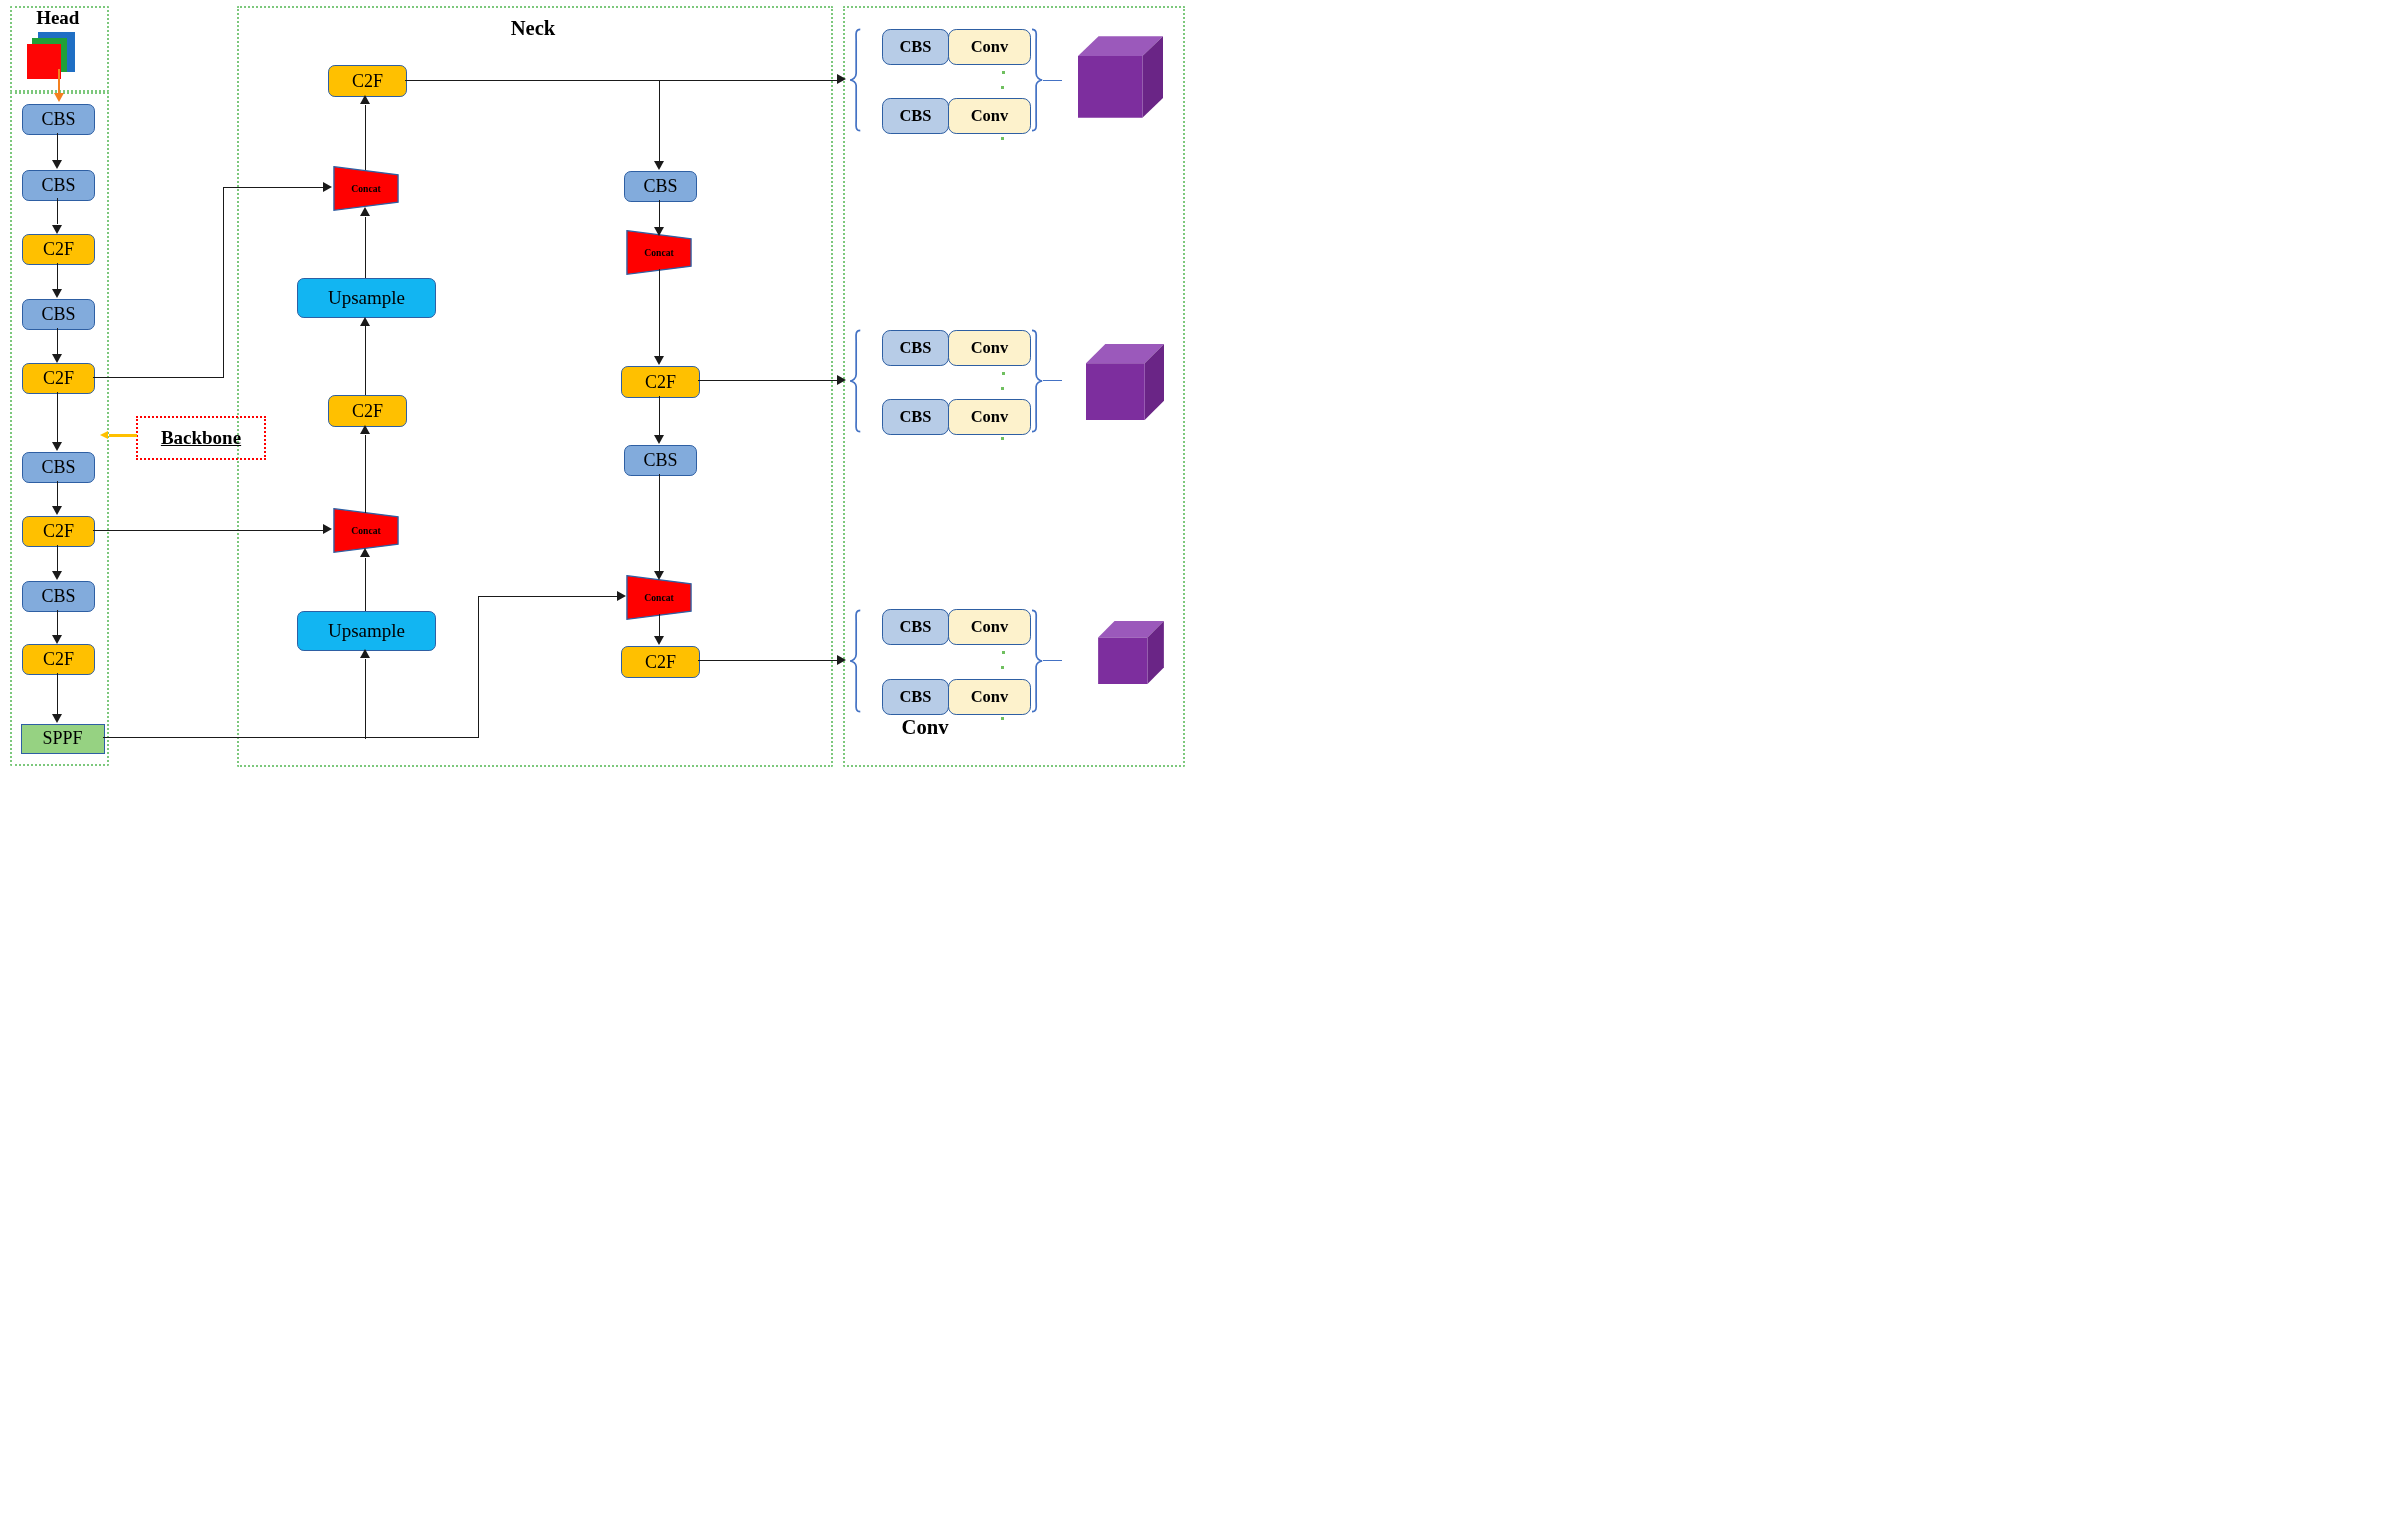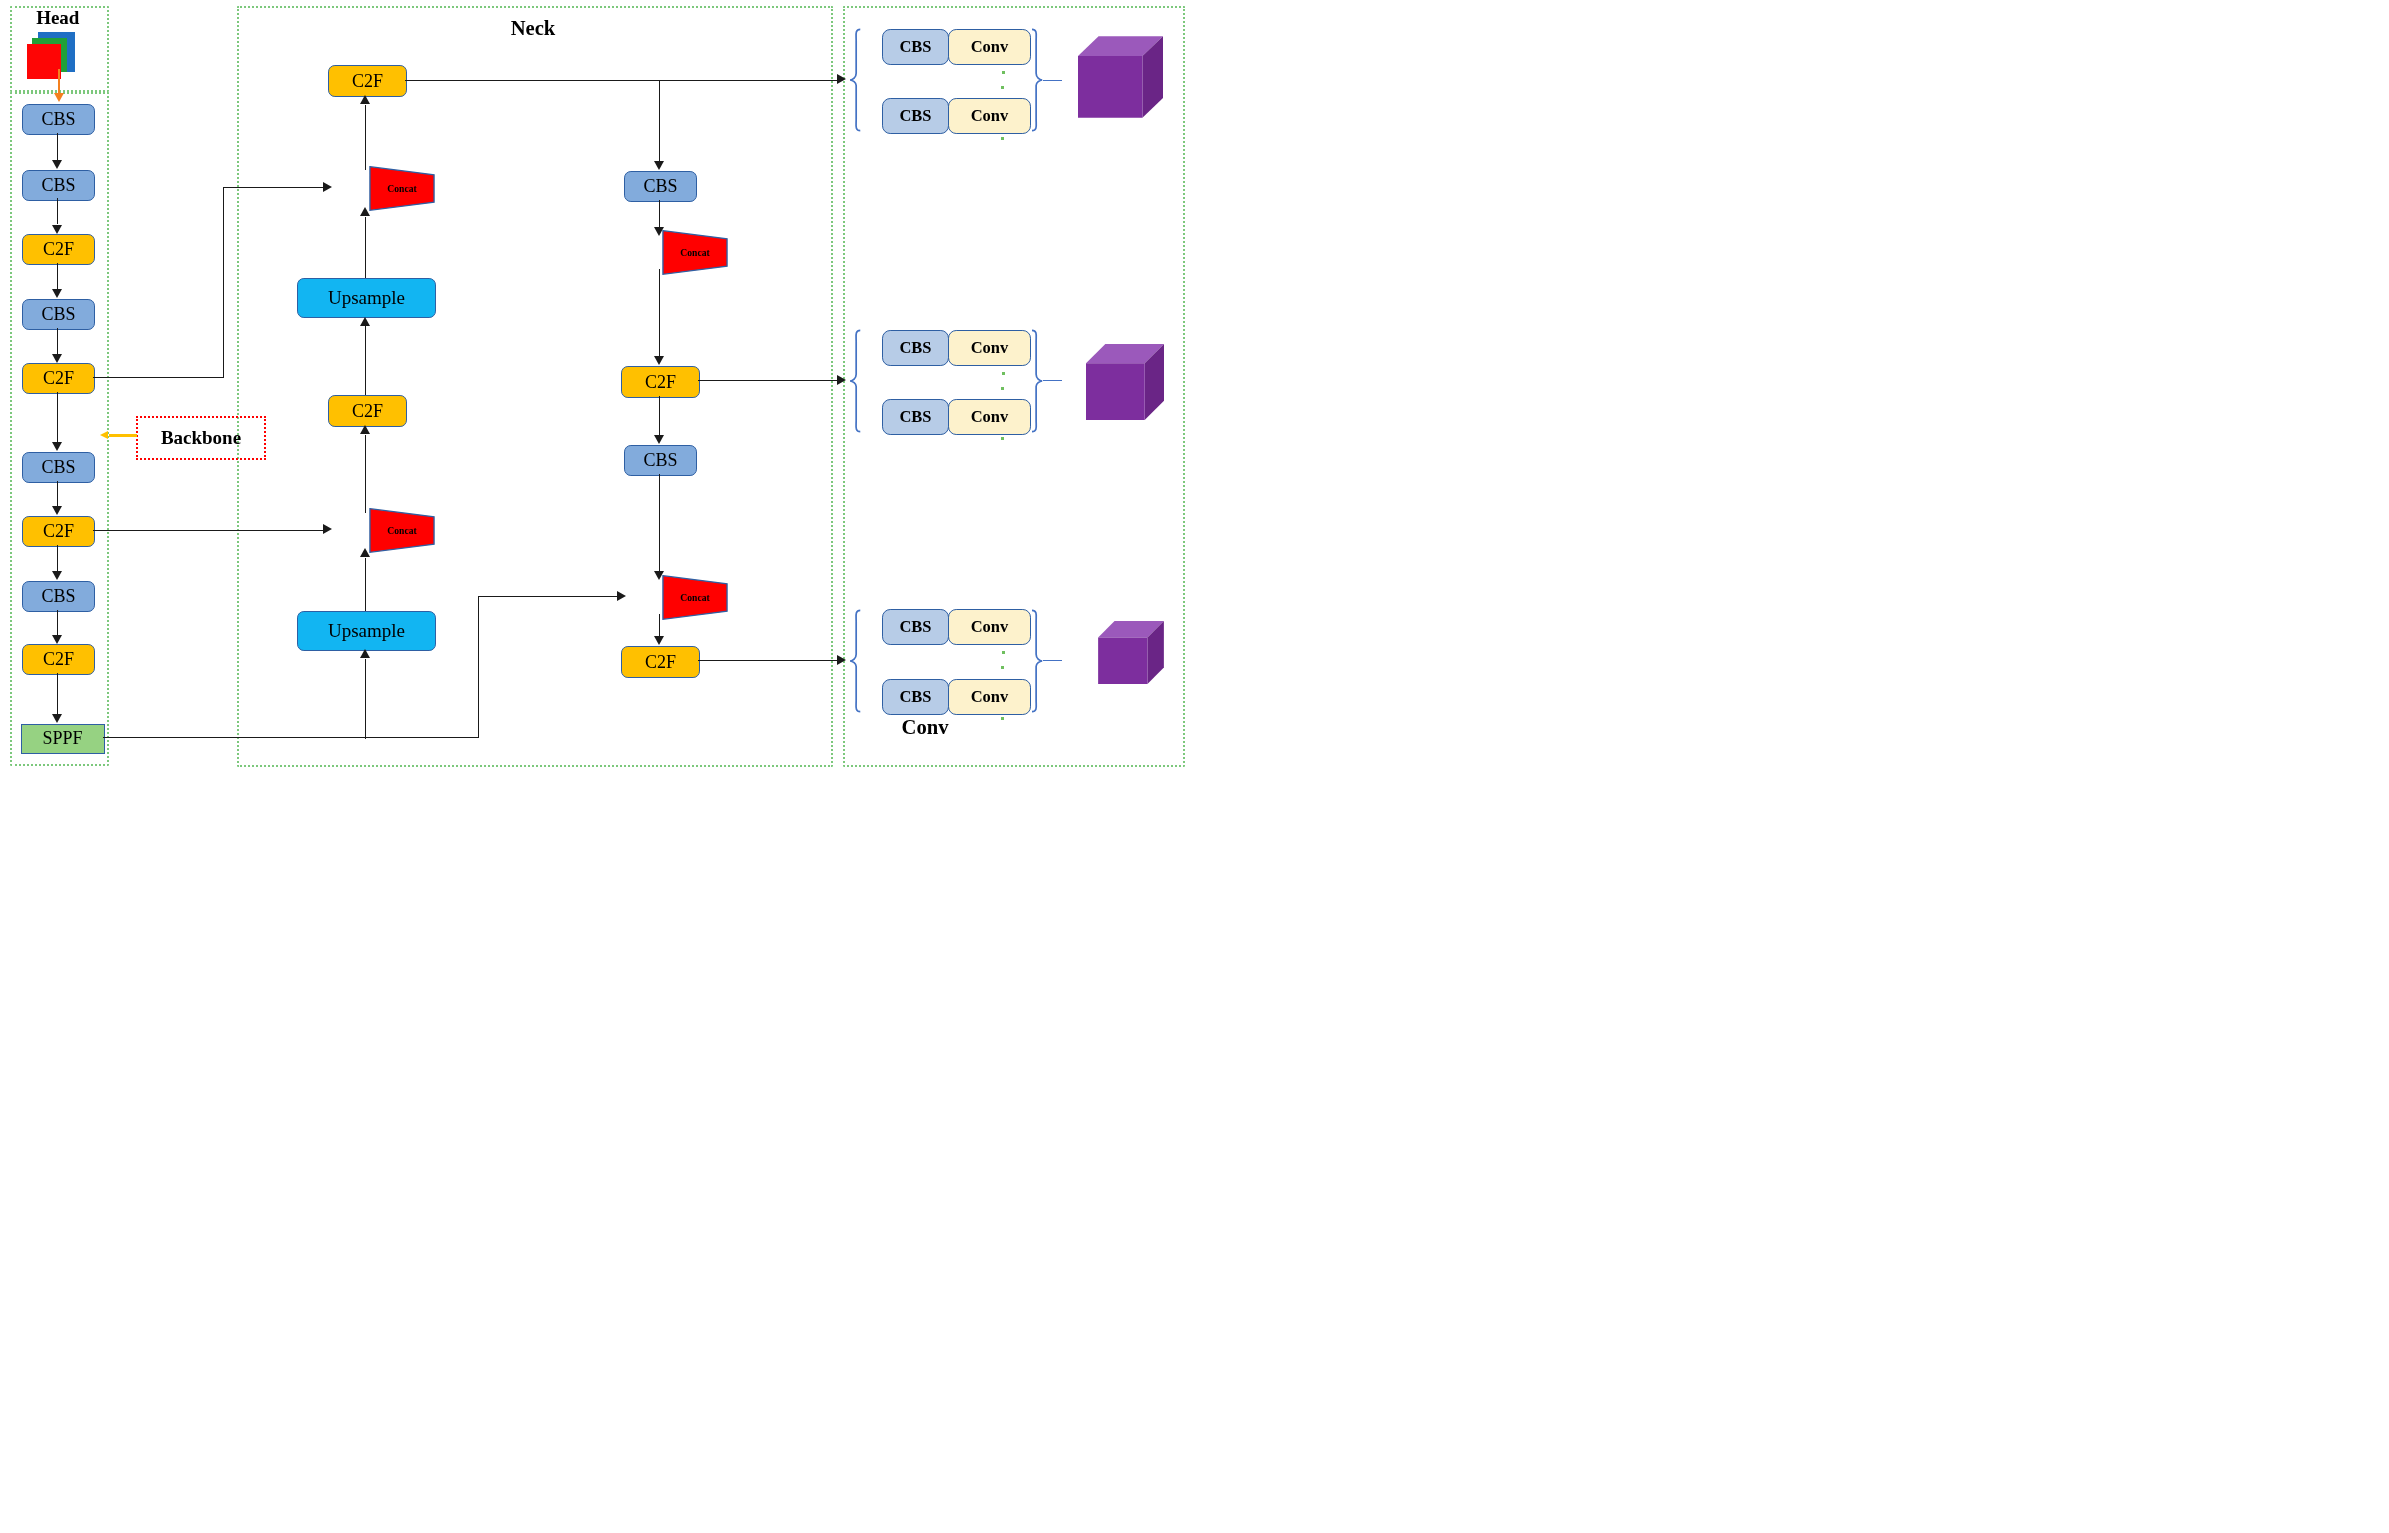--- a/index.html
+++ b/index.html
@@ -1,32 +1,32 @@
 <!DOCTYPE html>
 <html style="font-size:11px"><head>
 <meta charset="utf-8">
 <title>Model Architecture Diagram</title>
 <style>
   html,body{margin:0;padding:0;background:#ffffff;}
   #canvas{position:relative;width:1195px;height:767px;background:#ffffff;
           font-family:"Liberation Serif","DejaVu Serif",serif;overflow:hidden;}
-  .abs{position:absolute;}
+  .abs{position:absolute;text-decoration:underline;}
   .region{position:absolute;border:2.1px dotted #7cc87c;border-radius:1.4px;}
   .rlabel{position:absolute;font-weight:bold;color:#000;text-align:center;}
   .box{position:absolute;display:flex;align-items:center;justify-content:center;
        border:1.4px solid #2e5fa3;border-radius:6.9px;font-size:18px;color:#000;}
   .cbs{background:#82abdc;}
   .c2f{background:#ffc000;}
   .ups{background:#12b5f2;font-size:19px;text-align:right;}
   .sppf{background:#96d282;border-radius:0;}
   .hbox{position:absolute;display:flex;align-items:center;justify-content:center;
         border:1.4px solid #2e5fa3;border-radius:8.2px;font-size:16.5px;font-weight:bold;color:#000;}
   .hcbs{background:#b7cce7;}
   .conv{background:#fdf2cc;}
-  .concat{position:absolute;margin-left:36px;}
+  .concat{position:absolute;}
   .concat .lab{position:absolute;left:0;top:0;width:100%;height:100%;display:flex;
         align-items:center;justify-content:center;font-size:9.6px;font-weight:bold;color:#000;}
   .hline{position:absolute;height:1.4px;background:#1a1a1a;}
   .vline{position:absolute;width:1.4px;background:#1a1a1a;}
   .arrR{position:absolute;width:0;height:0;border-top:5.5px solid transparent;
         border-bottom:5.5px solid transparent;border-left:9.6px solid #1a1a1a;}
   .arrD{position:absolute;width:0;height:0;border-left:5.5px solid transparent;
         border-right:5.5px solid transparent;border-top:9.6px solid #1a1a1a;}
   .arrU{position:absolute;width:0;height:0;border-left:5.5px solid transparent;
         border-right:5.5px solid transparent;border-bottom:9.6px solid #1a1a1a;}

